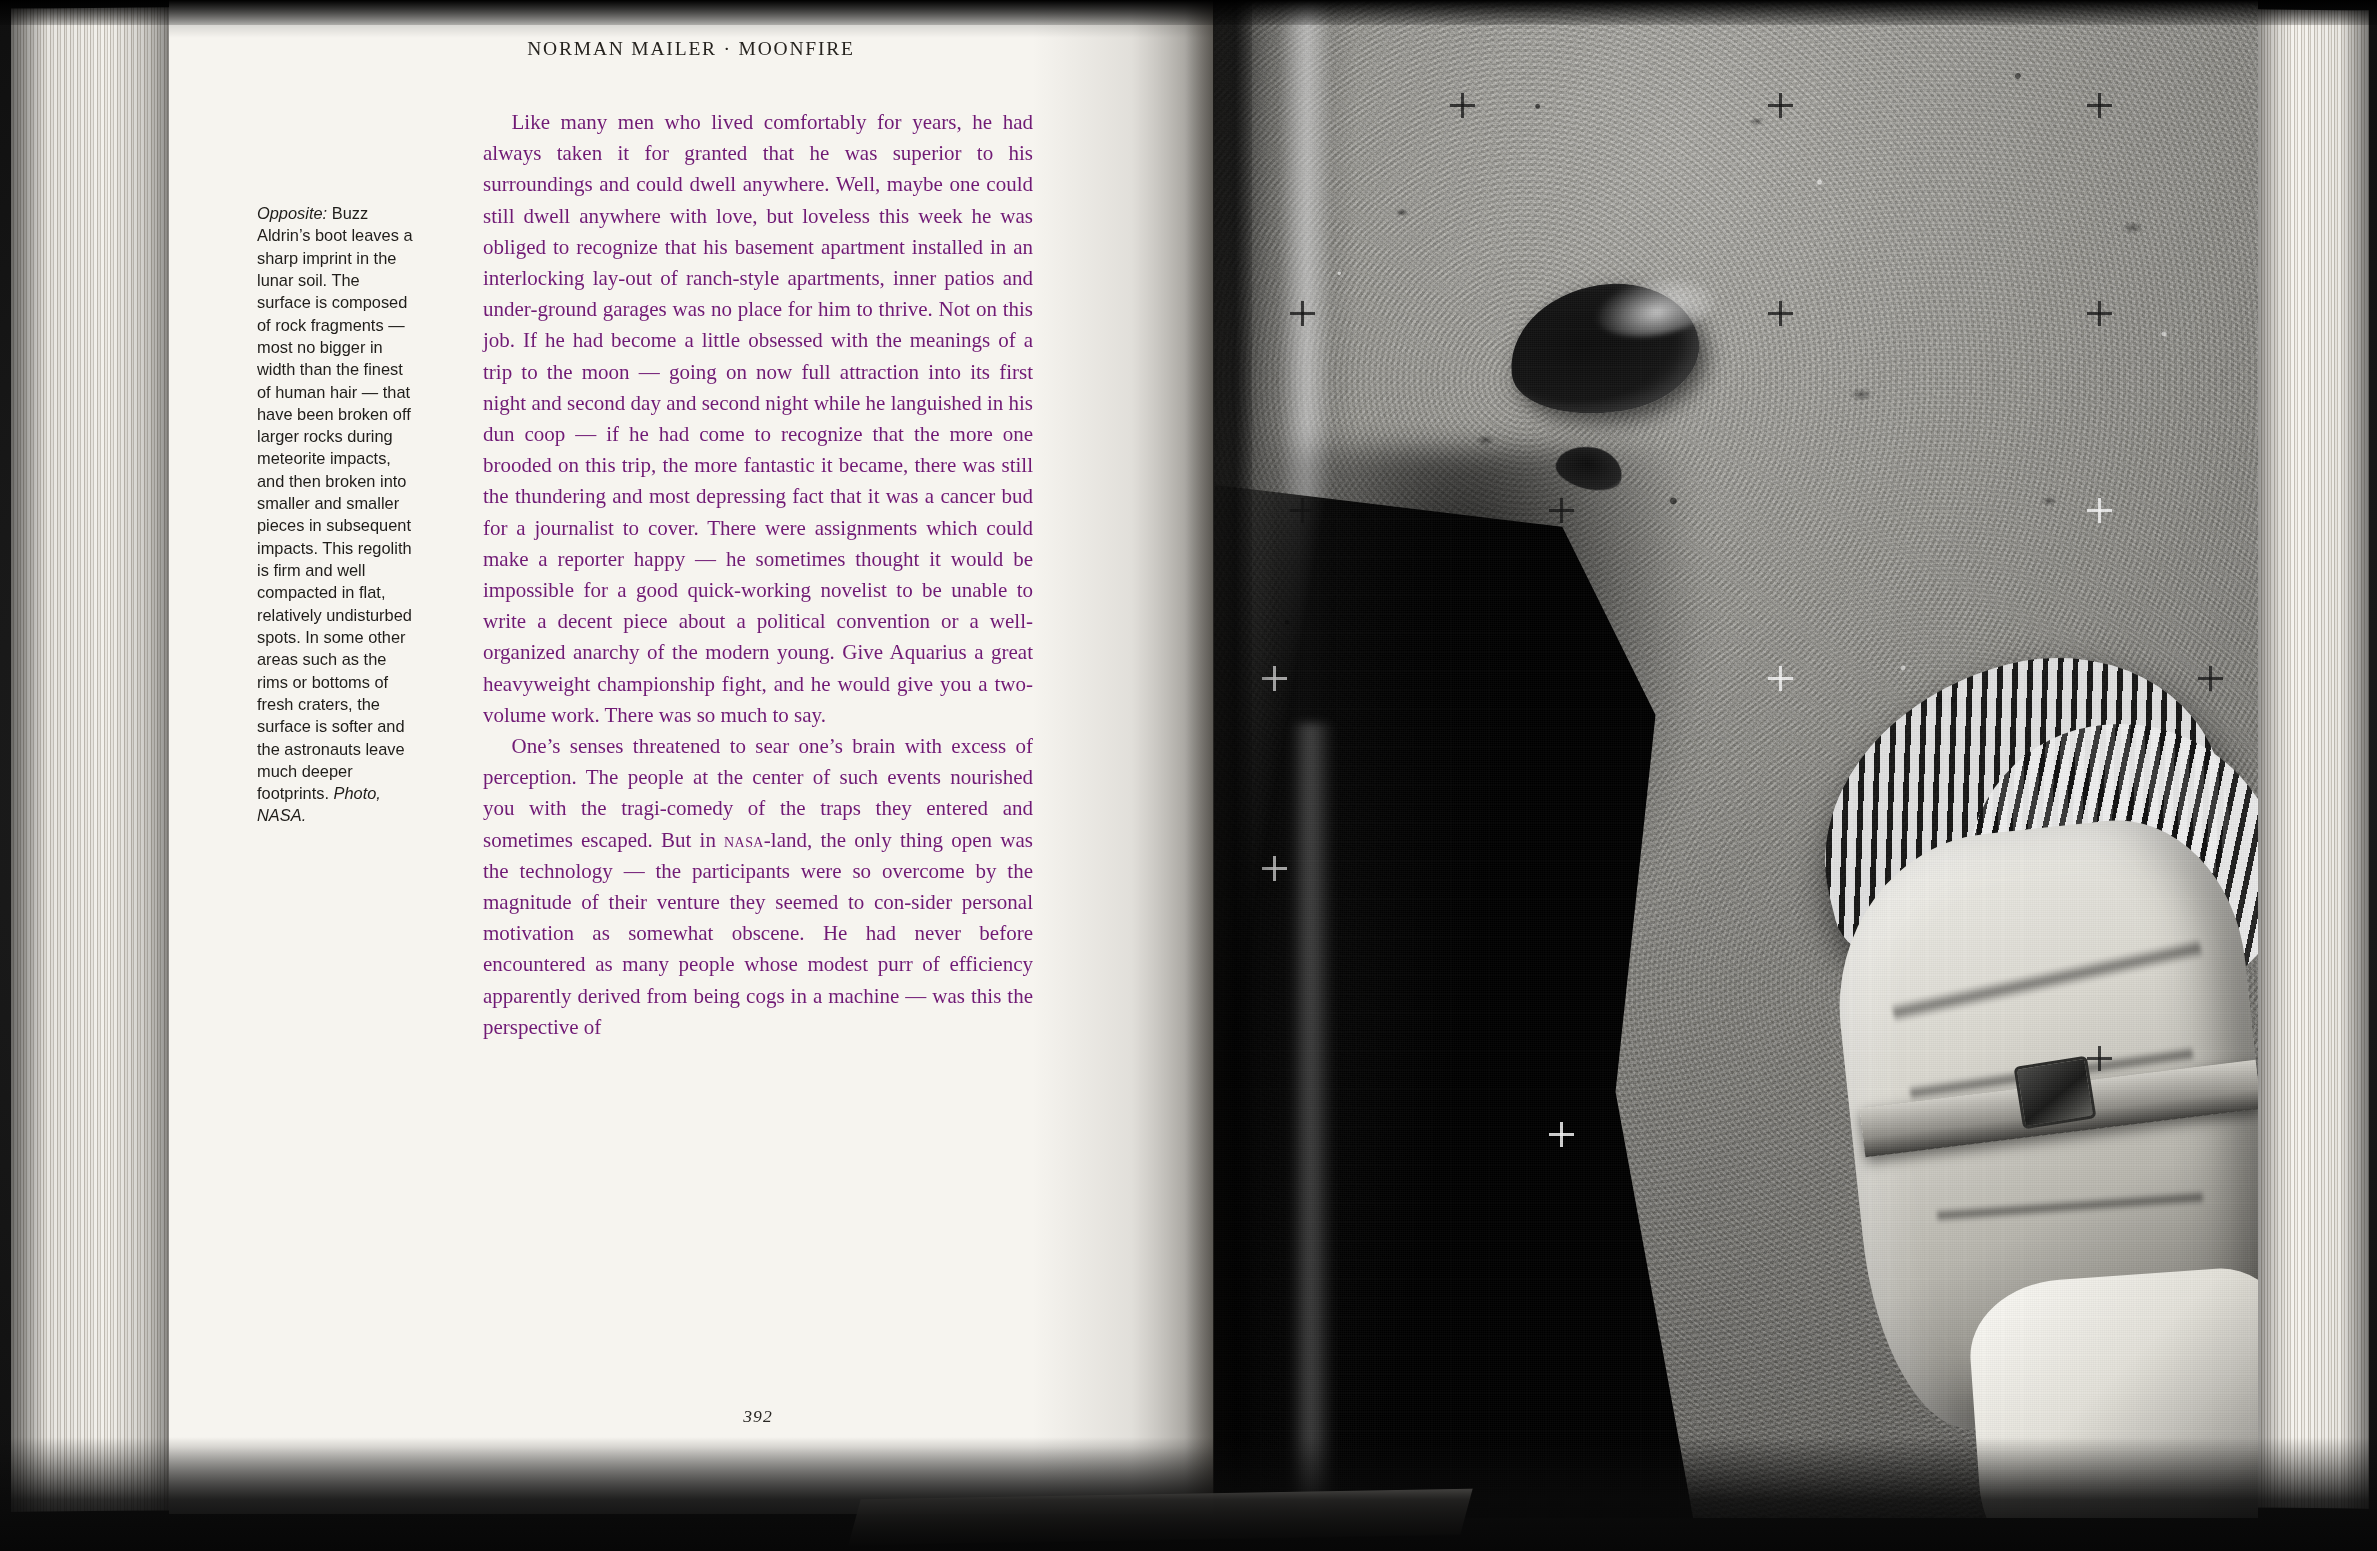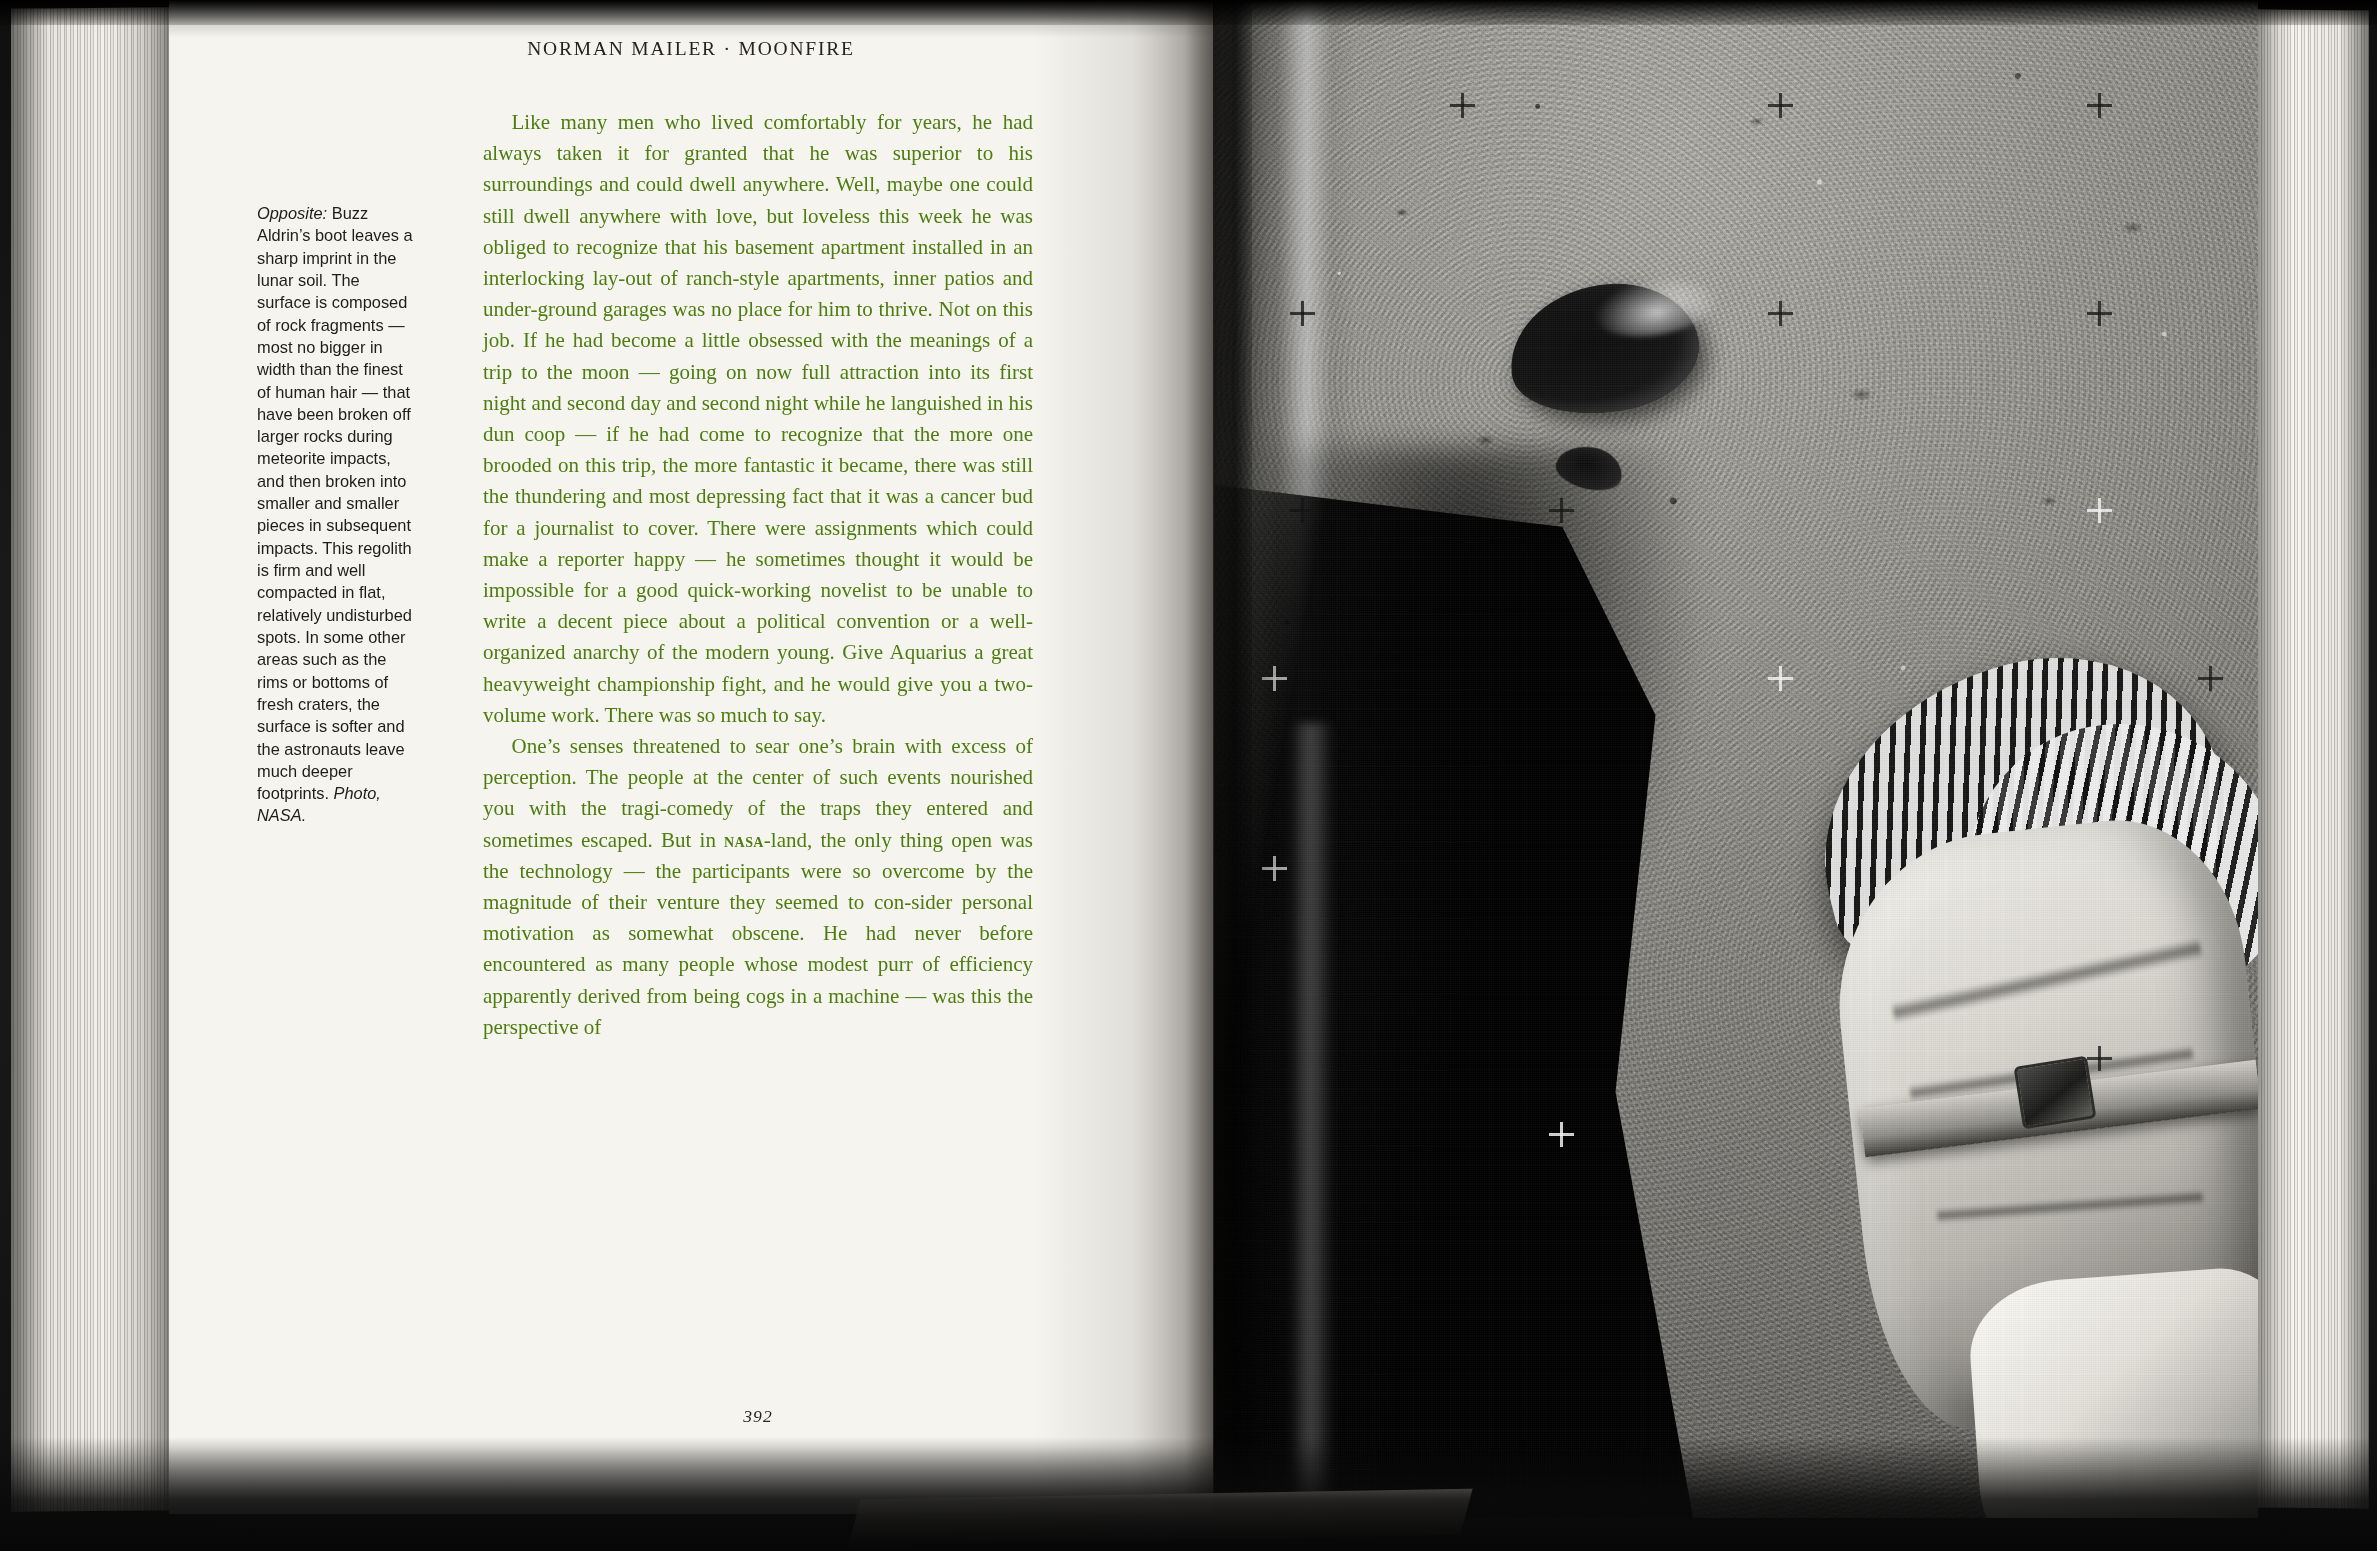--- a/index.html
+++ b/index.html
@@ -134,29 +134,29 @@
     color: #1f1d1a;
   }
   .caption .it { font-style: italic; }
 
   
   .textcol {
     position: absolute;
     left: 314px;
     top: 107px;
     width: 550px;
-    color: #4d7c0f;
+    color: #701a75;
     font-size: 21px;
     line-height: 1.486;
     text-align: justify;
     text-justify: inter-word;
   }
   .textcol p { margin: 0; }
   .textcol p.indent { text-indent: 28.5px; }
-  .sc { font-variant: small-caps; font-size: 0.94em; letter-spacing: 0.4px; font-weight: bold; }
+  .sc { font-variant: small-caps; font-size: 0.94em; letter-spacing: 0.4px; }
 
   
   .folio {
     position: absolute;
     left: 314px; width: 550px;
     top: 1406px;
     text-align: center;
     font-size: 17.6px;
     letter-spacing: 1px;
     color: #2a2724;

